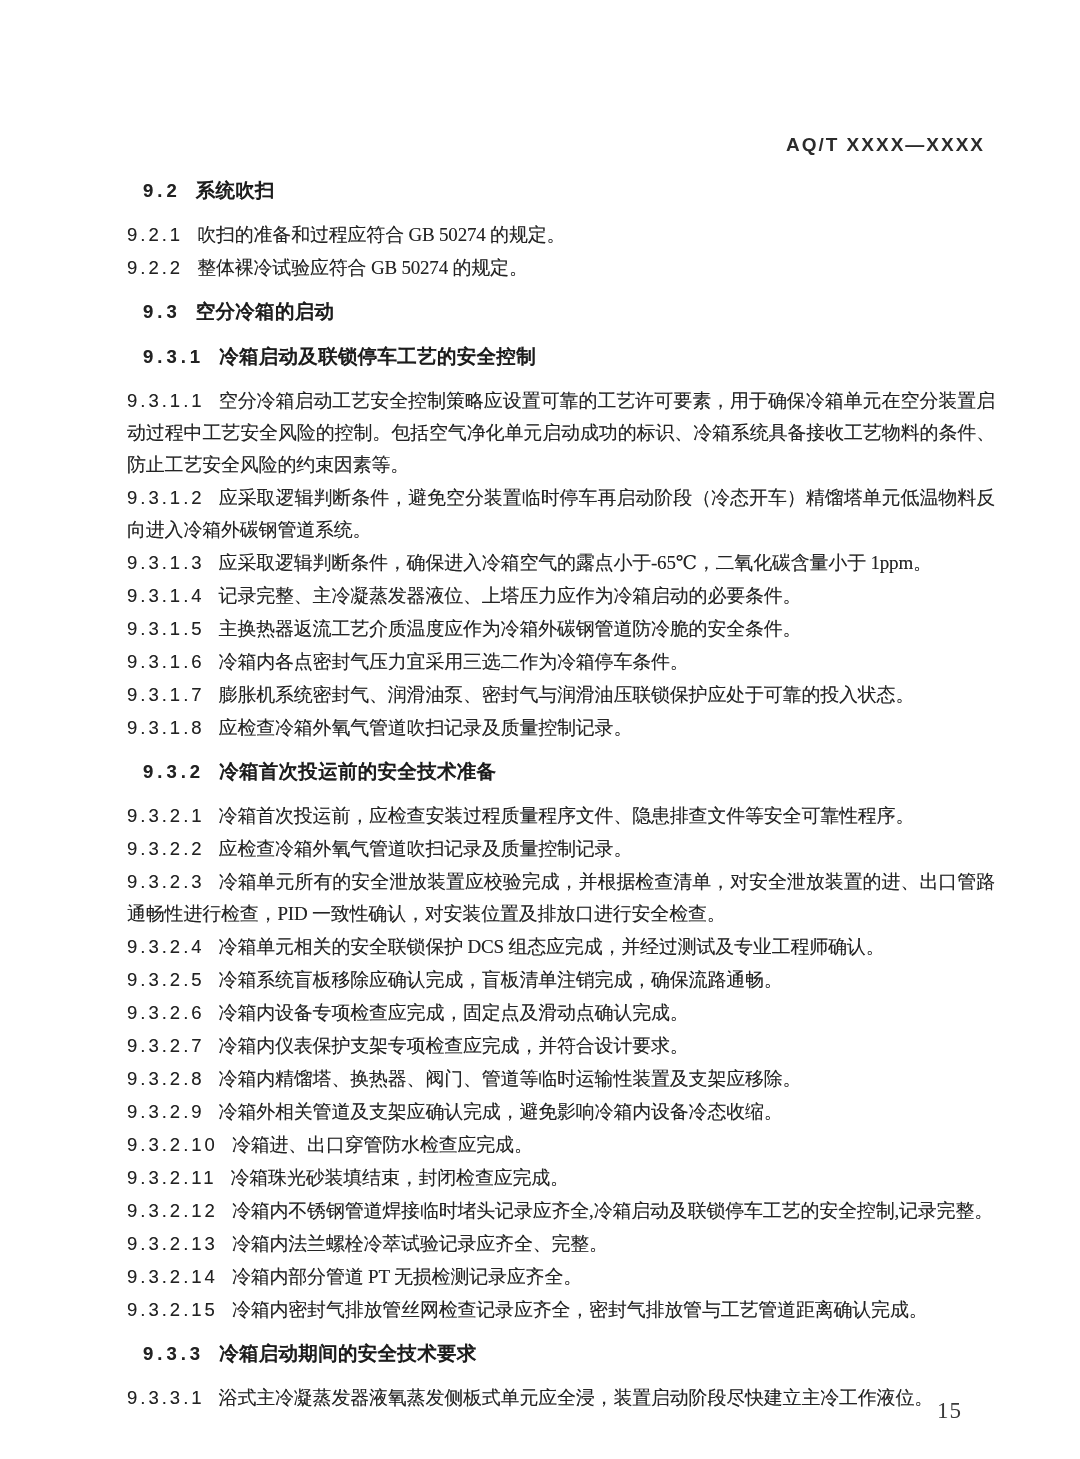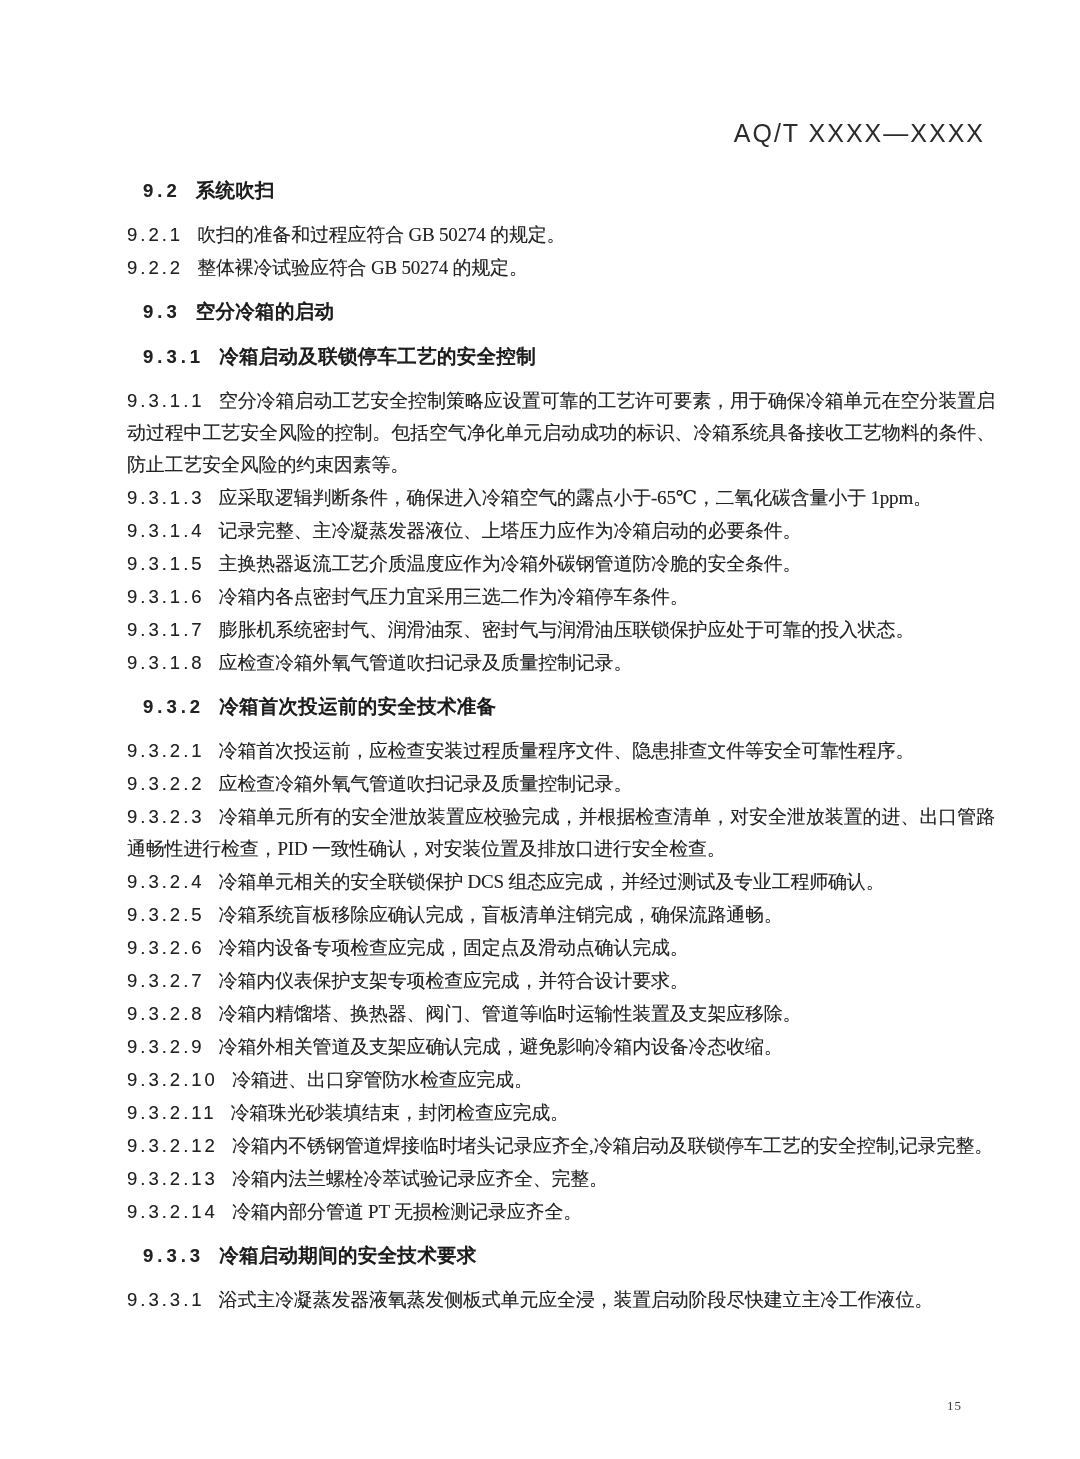--- a/index.html
+++ b/index.html
@@ -14,25 +14,25 @@
     height: 1459px;
     margin: 0 auto;
     background: #ffffff;
     overflow: hidden;
     font-family: "Liberation Serif", "DejaVu Serif", serif;
     color: #222222;
   }
   
   .doc-header {
     position: absolute;
-    top: 119px;
+    top: 134px;
     right: 95px;
     font-family: "Liberation Sans", "DejaVu Sans", sans-serif;
-    font-size: 25px;
-    font-weight: 400;
+    font-size: 19px;
+    font-weight: 700;
     letter-spacing: 2px;
     color: #2b2b2b;
     white-space: nowrap;
   }
   
   .doc-body {
     position: absolute;
     top: 163px;
     left: 127px;
     right: 81px;
@@ -71,40 +71,41 @@
     letter-spacing: 4px;
     margin-right: 15px;
     white-space: nowrap;
   }
   
   .page-footer {
     position: absolute;
     top: 1398px;
     right: 118px;
     font-family: "Liberation Serif", "DejaVu Serif", serif;
-    font-size: 13px;
+    font-size: 23px;
     color: #3a3a3a;
     letter-spacing: 1px;
   }
 </style>
 </head>
 <body>
 
 <div class="page">
 
   <div class="doc-header">AQ/T XXXX—XXXX</div>
 
   <main class="doc-body">
 
   <p class="clause heading"><span class="num">9.2</span><span class="txt">系统吹扫</span></p>
       <p class="clause"><span class="num">9.2.1</span><span class="txt">吹扫的准备和过程应符合 GB 50274 的规定。</span></p>
       <p class="clause"><span class="num">9.2.2</span><span class="txt">整体裸冷试验应符合 GB 50274 的规定。</span></p>
       <p class="clause heading"><span class="num">9.3</span><span class="txt">空分冷箱的启动</span></p>
       <p class="clause heading"><span class="num">9.3.1</span><span class="txt">冷箱启动及联锁停车工艺的安全控制</span></p>
       <p class="clause"><span class="num">9.3.1.1</span><span class="txt">空分冷箱启动工艺安全控制策略应设置可靠的工艺许可要素，用于确保冷箱单元在空分装置启动过程中工艺安全风险的控制。包括空气净化单元启动成功的标识、冷箱系统具备接收工艺物料的条件、防止工艺安全风险的约束因素等。</span></p>
+      <p class="clause"><span class="num">9.3.1.2</span><span class="txt">应采取逻辑判断条件，避免空分装置临时停车再启动阶段（冷态开车）精馏塔单元低温物料反向进入冷箱外碳钢管道系统。</span></p>
       <p class="clause"><span class="num">9.3.1.3</span><span class="txt">应采取逻辑判断条件，确保进入冷箱空气的露点小于-65℃，二氧化碳含量小于 1ppm。</span></p>
       <p class="clause"><span class="num">9.3.1.4</span><span class="txt">记录完整、主冷凝蒸发器液位、上塔压力应作为冷箱启动的必要条件。</span></p>
       <p class="clause"><span class="num">9.3.1.5</span><span class="txt">主换热器返流工艺介质温度应作为冷箱外碳钢管道防冷脆的安全条件。</span></p>
       <p class="clause"><span class="num">9.3.1.6</span><span class="txt">冷箱内各点密封气压力宜采用三选二作为冷箱停车条件。</span></p>
       <p class="clause"><span class="num">9.3.1.7</span><span class="txt">膨胀机系统密封气、润滑油泵、密封气与润滑油压联锁保护应处于可靠的投入状态。</span></p>
       <p class="clause"><span class="num">9.3.1.8</span><span class="txt">应检查冷箱外氧气管道吹扫记录及质量控制记录。</span></p>
       <p class="clause heading"><span class="num">9.3.2</span><span class="txt">冷箱首次投运前的安全技术准备</span></p>
       <p class="clause"><span class="num">9.3.2.1</span><span class="txt">冷箱首次投运前，应检查安装过程质量程序文件、隐患排查文件等安全可靠性程序。</span></p>
       <p class="clause"><span class="num">9.3.2.2</span><span class="txt">应检查冷箱外氧气管道吹扫记录及质量控制记录。</span></p>
       <p class="clause"><span class="num">9.3.2.3</span><span class="txt">冷箱单元所有的安全泄放装置应校验完成，并根据检查清单，对安全泄放装置的进、出口管路通畅性进行检查，PID 一致性确认，对安装位置及排放口进行安全检查。</span></p>
@@ -112,19 +113,20 @@
       <p class="clause"><span class="num">9.3.2.5</span><span class="txt">冷箱系统盲板移除应确认完成，盲板清单注销完成，确保流路通畅。</span></p>
       <p class="clause"><span class="num">9.3.2.6</span><span class="txt">冷箱内设备专项检查应完成，固定点及滑动点确认完成。</span></p>
       <p class="clause"><span class="num">9.3.2.7</span><span class="txt">冷箱内仪表保护支架专项检查应完成，并符合设计要求。</span></p>
       <p class="clause"><span class="num">9.3.2.8</span><span class="txt">冷箱内精馏塔、换热器、阀门、管道等临时运输性装置及支架应移除。</span></p>
       <p class="clause"><span class="num">9.3.2.9</span><span class="txt">冷箱外相关管道及支架应确认完成，避免影响冷箱内设备冷态收缩。</span></p>
       <p class="clause"><span class="num">9.3.2.10</span><span class="txt">冷箱进、出口穿管防水检查应完成。</span></p>
       <p class="clause"><span class="num">9.3.2.11</span><span class="txt">冷箱珠光砂装填结束，封闭检查应完成。</span></p>
       <p class="clause"><span class="num">9.3.2.12</span><span class="txt">冷箱内不锈钢管道焊接临时堵头记录应齐全,冷箱启动及联锁停车工艺的安全控制,记录完整。</span></p>
       <p class="clause"><span class="num">9.3.2.13</span><span class="txt">冷箱内法兰螺栓冷萃试验记录应齐全、完整。</span></p>
       <p class="clause"><span class="num">9.3.2.14</span><span class="txt">冷箱内部分管道 PT 无损检测记录应齐全。</span></p>
+      <p class="clause"><span class="num">9.3.2.15</span><span class="txt">冷箱内密封气排放管丝网检查记录应齐全，密封气排放管与工艺管道距离确认完成。</span></p>
       <p class="clause heading"><span class="num">9.3.3</span><span class="txt">冷箱启动期间的安全技术要求</span></p>
       <p class="clause"><span class="num">9.3.3.1</span><span class="txt">浴式主冷凝蒸发器液氧蒸发侧板式单元应全浸，装置启动阶段尽快建立主冷工作液位。</span></p>
     </main>
 
   <div class="page-footer">15</div>
 
 </div>
 
 </body></html>

